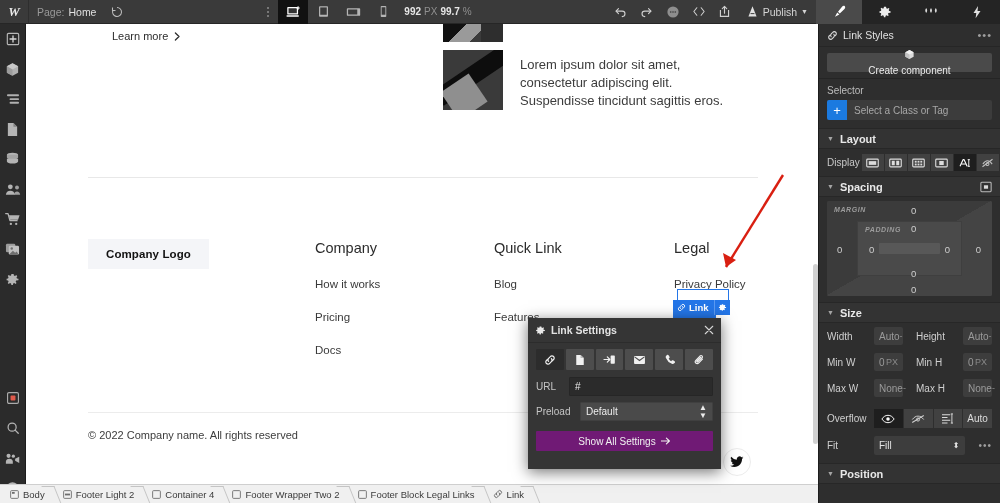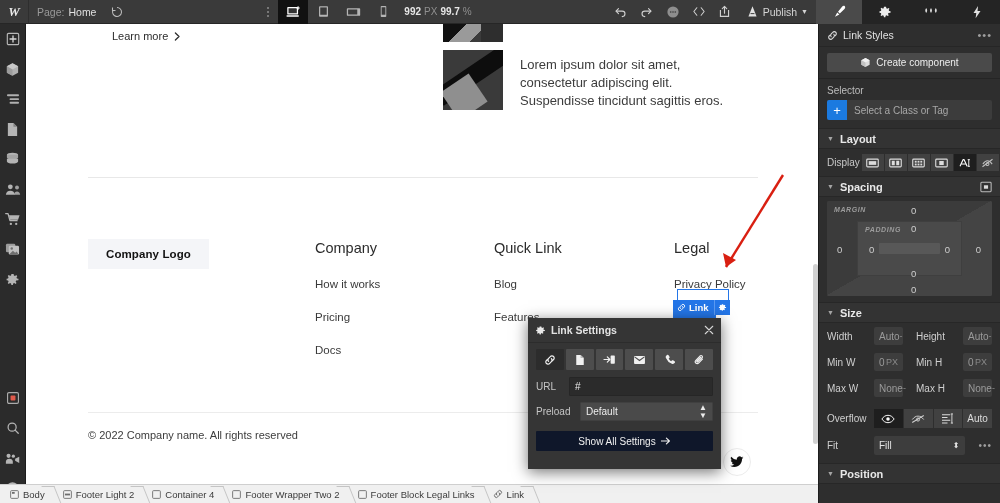--- a/index.html
+++ b/index.html
@@ -189,41 +189,41 @@
     width: 11px; height: 11px; background: #2b2b2b; border: 1px solid #5b5b5b; border-radius: 1px;
   }
   .mchecklbl { font-size: 10px; color: #dcdcdc; }
   .msel {
     flex: 1 1 auto; height: 19px; background: #4a4a4a; border: 1px solid #404040;
     color: #ececec; font-size: 10px; display: flex; align-items: center;
     padding: 0 5px; position: relative; border-radius: 1px;
   }
   .msel .caret { position: absolute; right: 5px; font-size: 8px; line-height: 8px; }
   .mbtn {
-    margin: 7px 8px 0 8px; height: 20px; background: #0f172a;
+    margin: 7px 8px 0 8px; height: 20px; background: #701a75;
     display: flex; align-items: center; justify-content: center; gap: 5px;
     font-size: 10px; color: #f0f0f0; border-radius: 1px;
   }
 
   
   .rightpanel {
     position: absolute; right: 0; top: 24px; width: 182px; height: 479px;
     background: #2e2e2e; color: #d2d2d2; overflow: hidden;
     border-left: 1px solid #1d1d1d;
   }
   .rp-head {
     height: 23px; display: flex; align-items: center; padding: 0 8px; gap: 5px;
     font-size: 10.5px; color: #e0e0e0; border-bottom: 1px solid #262626;
   }
   .rp-head .t { flex: 1 1 auto; }
   .rp-dots { letter-spacing: 1px; color: #9e9e9e; font-size: 11px; }
   .rp-create {
     margin: 6px 8px; height: 19px; background: #4a4a4a; border-radius: 2px;
     display: flex; align-items: center; justify-content: center; gap: 5px;
-    font-size: 10px; color: #ededed;
+    font-size: 10px; color: #ededed; flex-direction: column;
   }
   .rp-sec-label { font-size: 10px; color: #bdbdbd; padding: 6px 8px 4px 8px; }
   .rp-selector {
     margin: 0 8px 8px 8px; height: 20px; background: #3c3c3c; border-radius: 2px;
     display: flex; align-items: center; overflow: hidden;
   }
   .rp-selector .plus {
     width: 20px; height: 20px; background: #1b7ae0; color: #fff;
     display: flex; align-items: center; justify-content: center; font-size: 13px;
     line-height: 13px;

